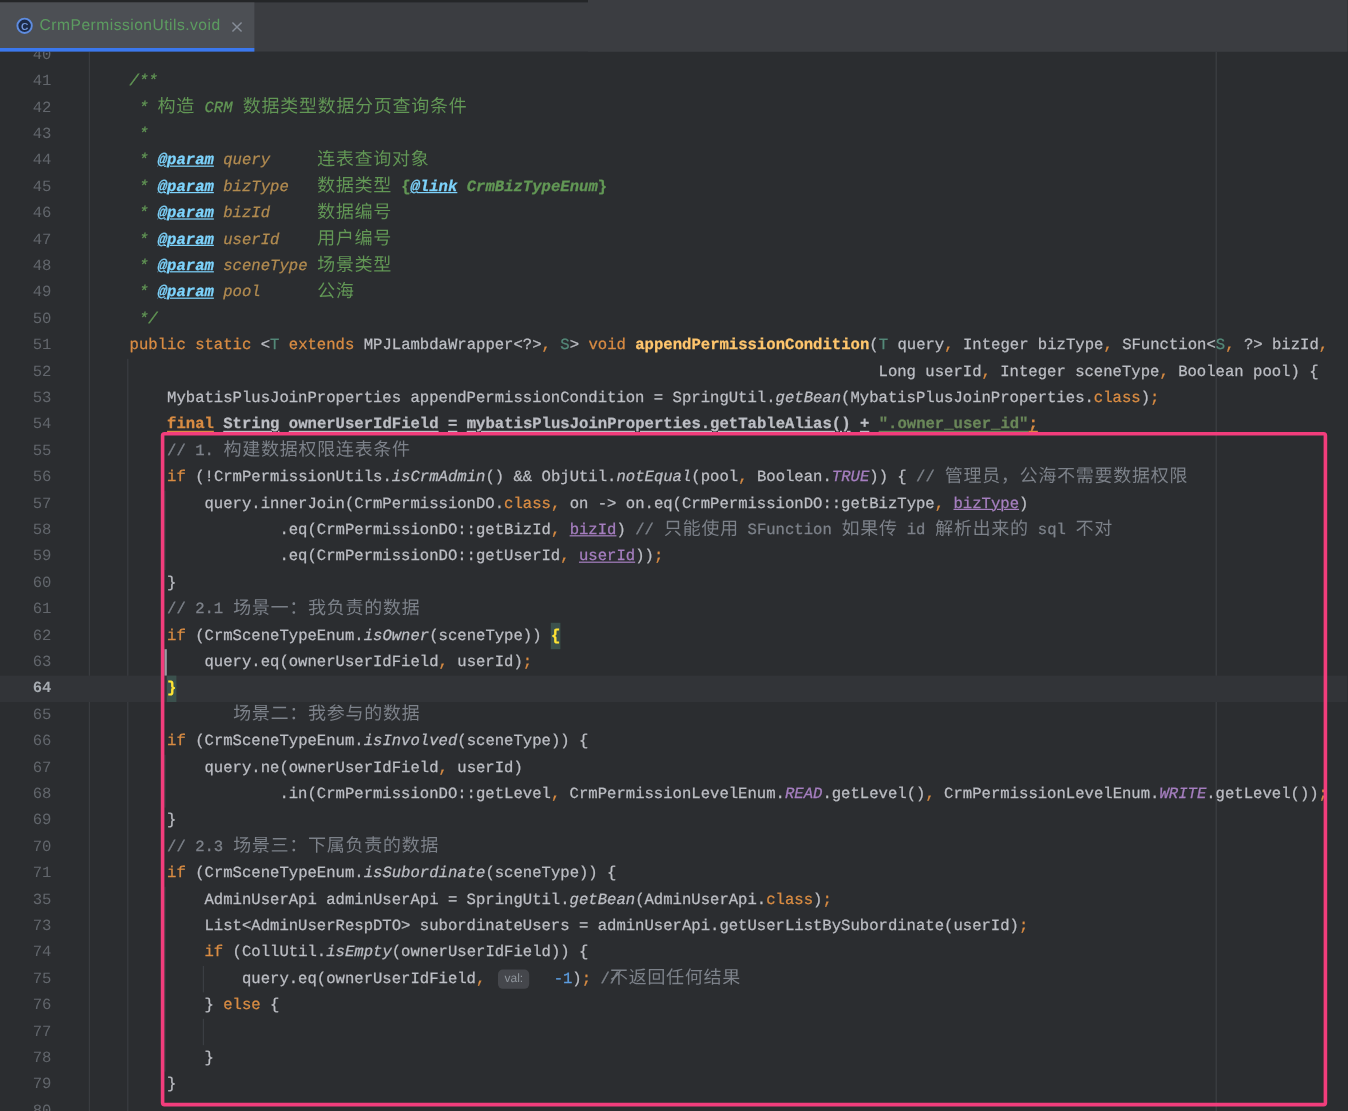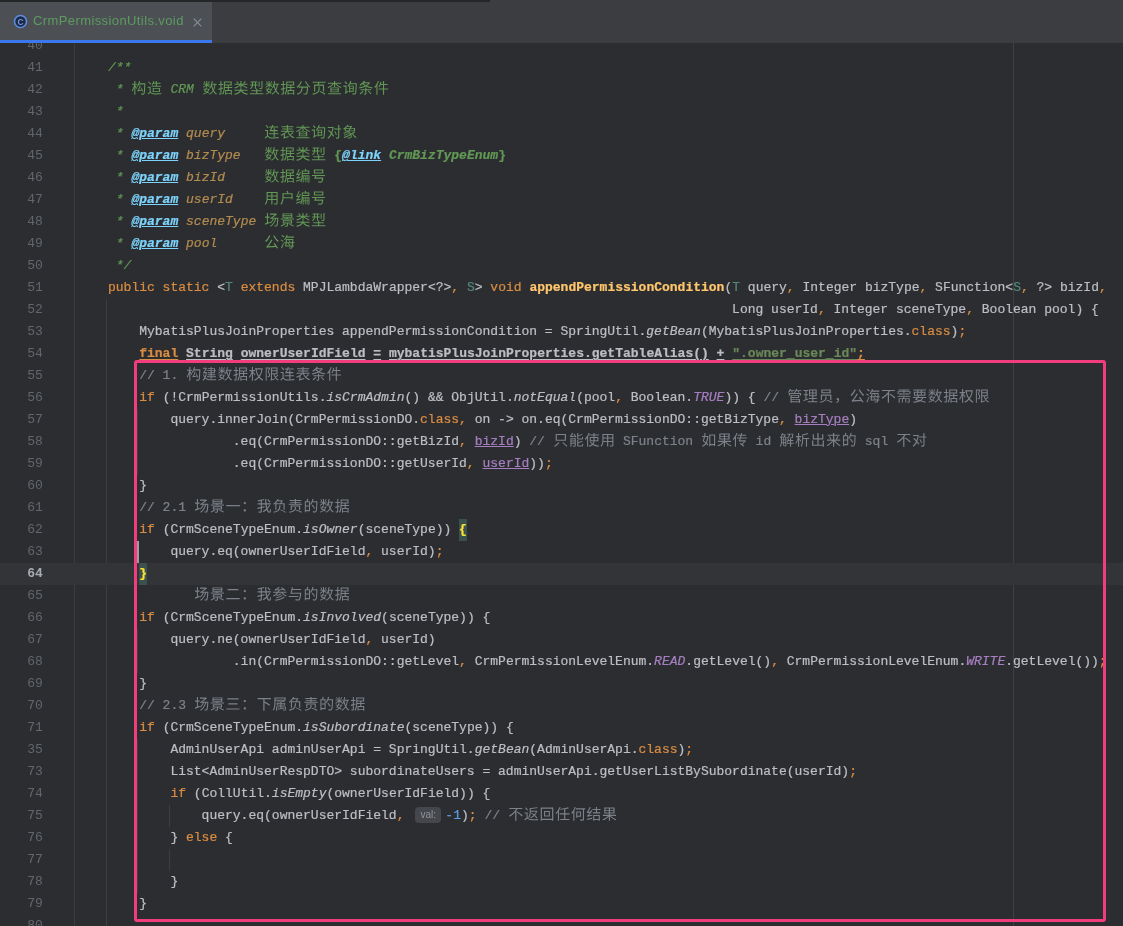--- a/index.html
+++ b/index.html
@@ -18,21 +18,21 @@
 .c{color:#7d828a}
 .j{color:#629755;font-style:italic}
 .jt{color:#7dd3fc;font-style:italic;font-weight:bold;text-decoration:underline;text-decoration-thickness:1px}
 .jb{color:#629755;font-weight:bold;font-style:italic}
 .jbl{color:#629755;font-weight:bold}
 .jv{color:#b28b50;font-style:italic}
 .p{color:#a67fc0;font-style:italic}
 .u{color:#a67fc0;text-decoration:underline;text-decoration-thickness:1px}
 .i{color:#bcbec4;font-style:italic}
 .tu { text-decoration:underline; text-decoration-thickness:0.8px; text-underline-offset:2px;font-weight:bold; }
-.pill { -webkit-text-stroke:0; display:inline-block; width:26.3px; height:16px; line-height:16px; margin-left:10.6px; margin-right:4px;
+.pill { -webkit-text-stroke:0; display:inline-block; width:26.3px; height:16px; line-height:16px; margin-left:10.6px; margin-right:20px;
         background:#45474c; border-radius:4px; color:#8f959c; text-align:center;
         font-family:"Liberation Sans",sans-serif; font-size:10px; vertical-align:0.7px; }
 .vline { position:absolute; width:1px; }
 .guide { position:absolute; width:1px; background:#3b3e43; }
 </style></head>
 <body>
 <svg width="0" height="0" style="position:absolute">
     <defs>
 <path id="g0" d="M44 431V349H960V431Z"></path>
       <path id="g1" d="M123 743V667H879V743ZM187 416V341H801V416ZM65 69V-7H934V69Z"></path>

